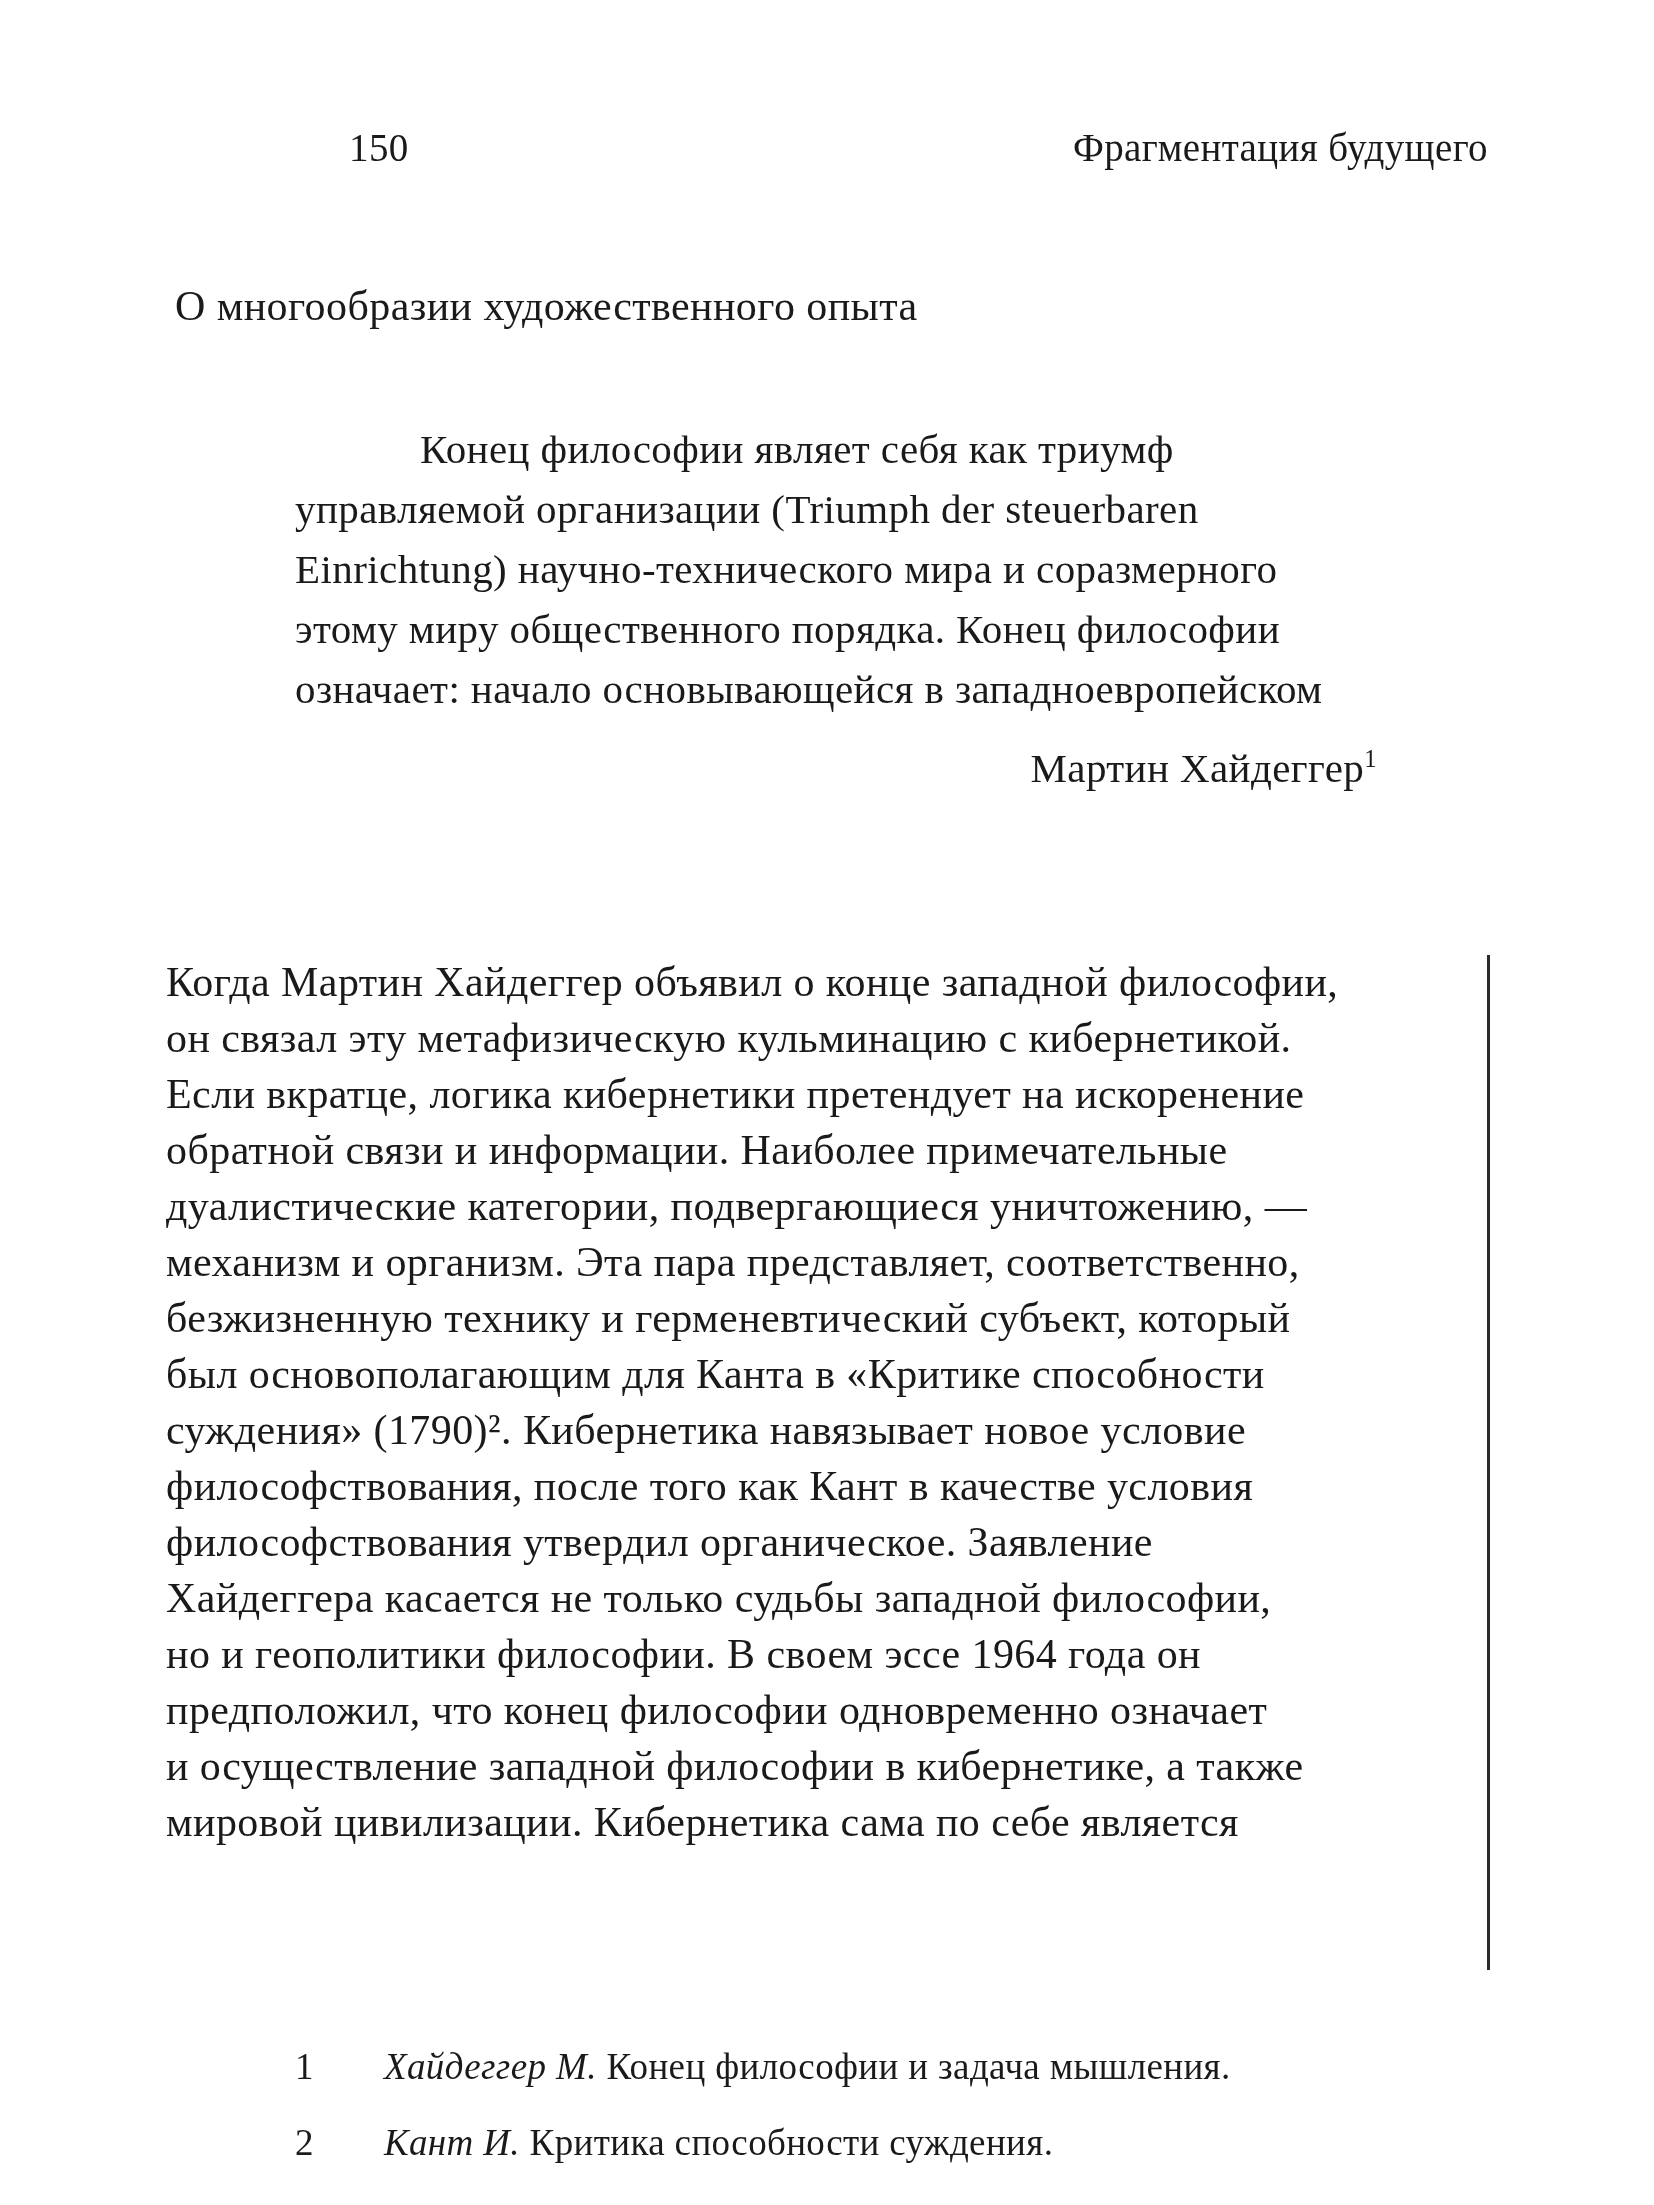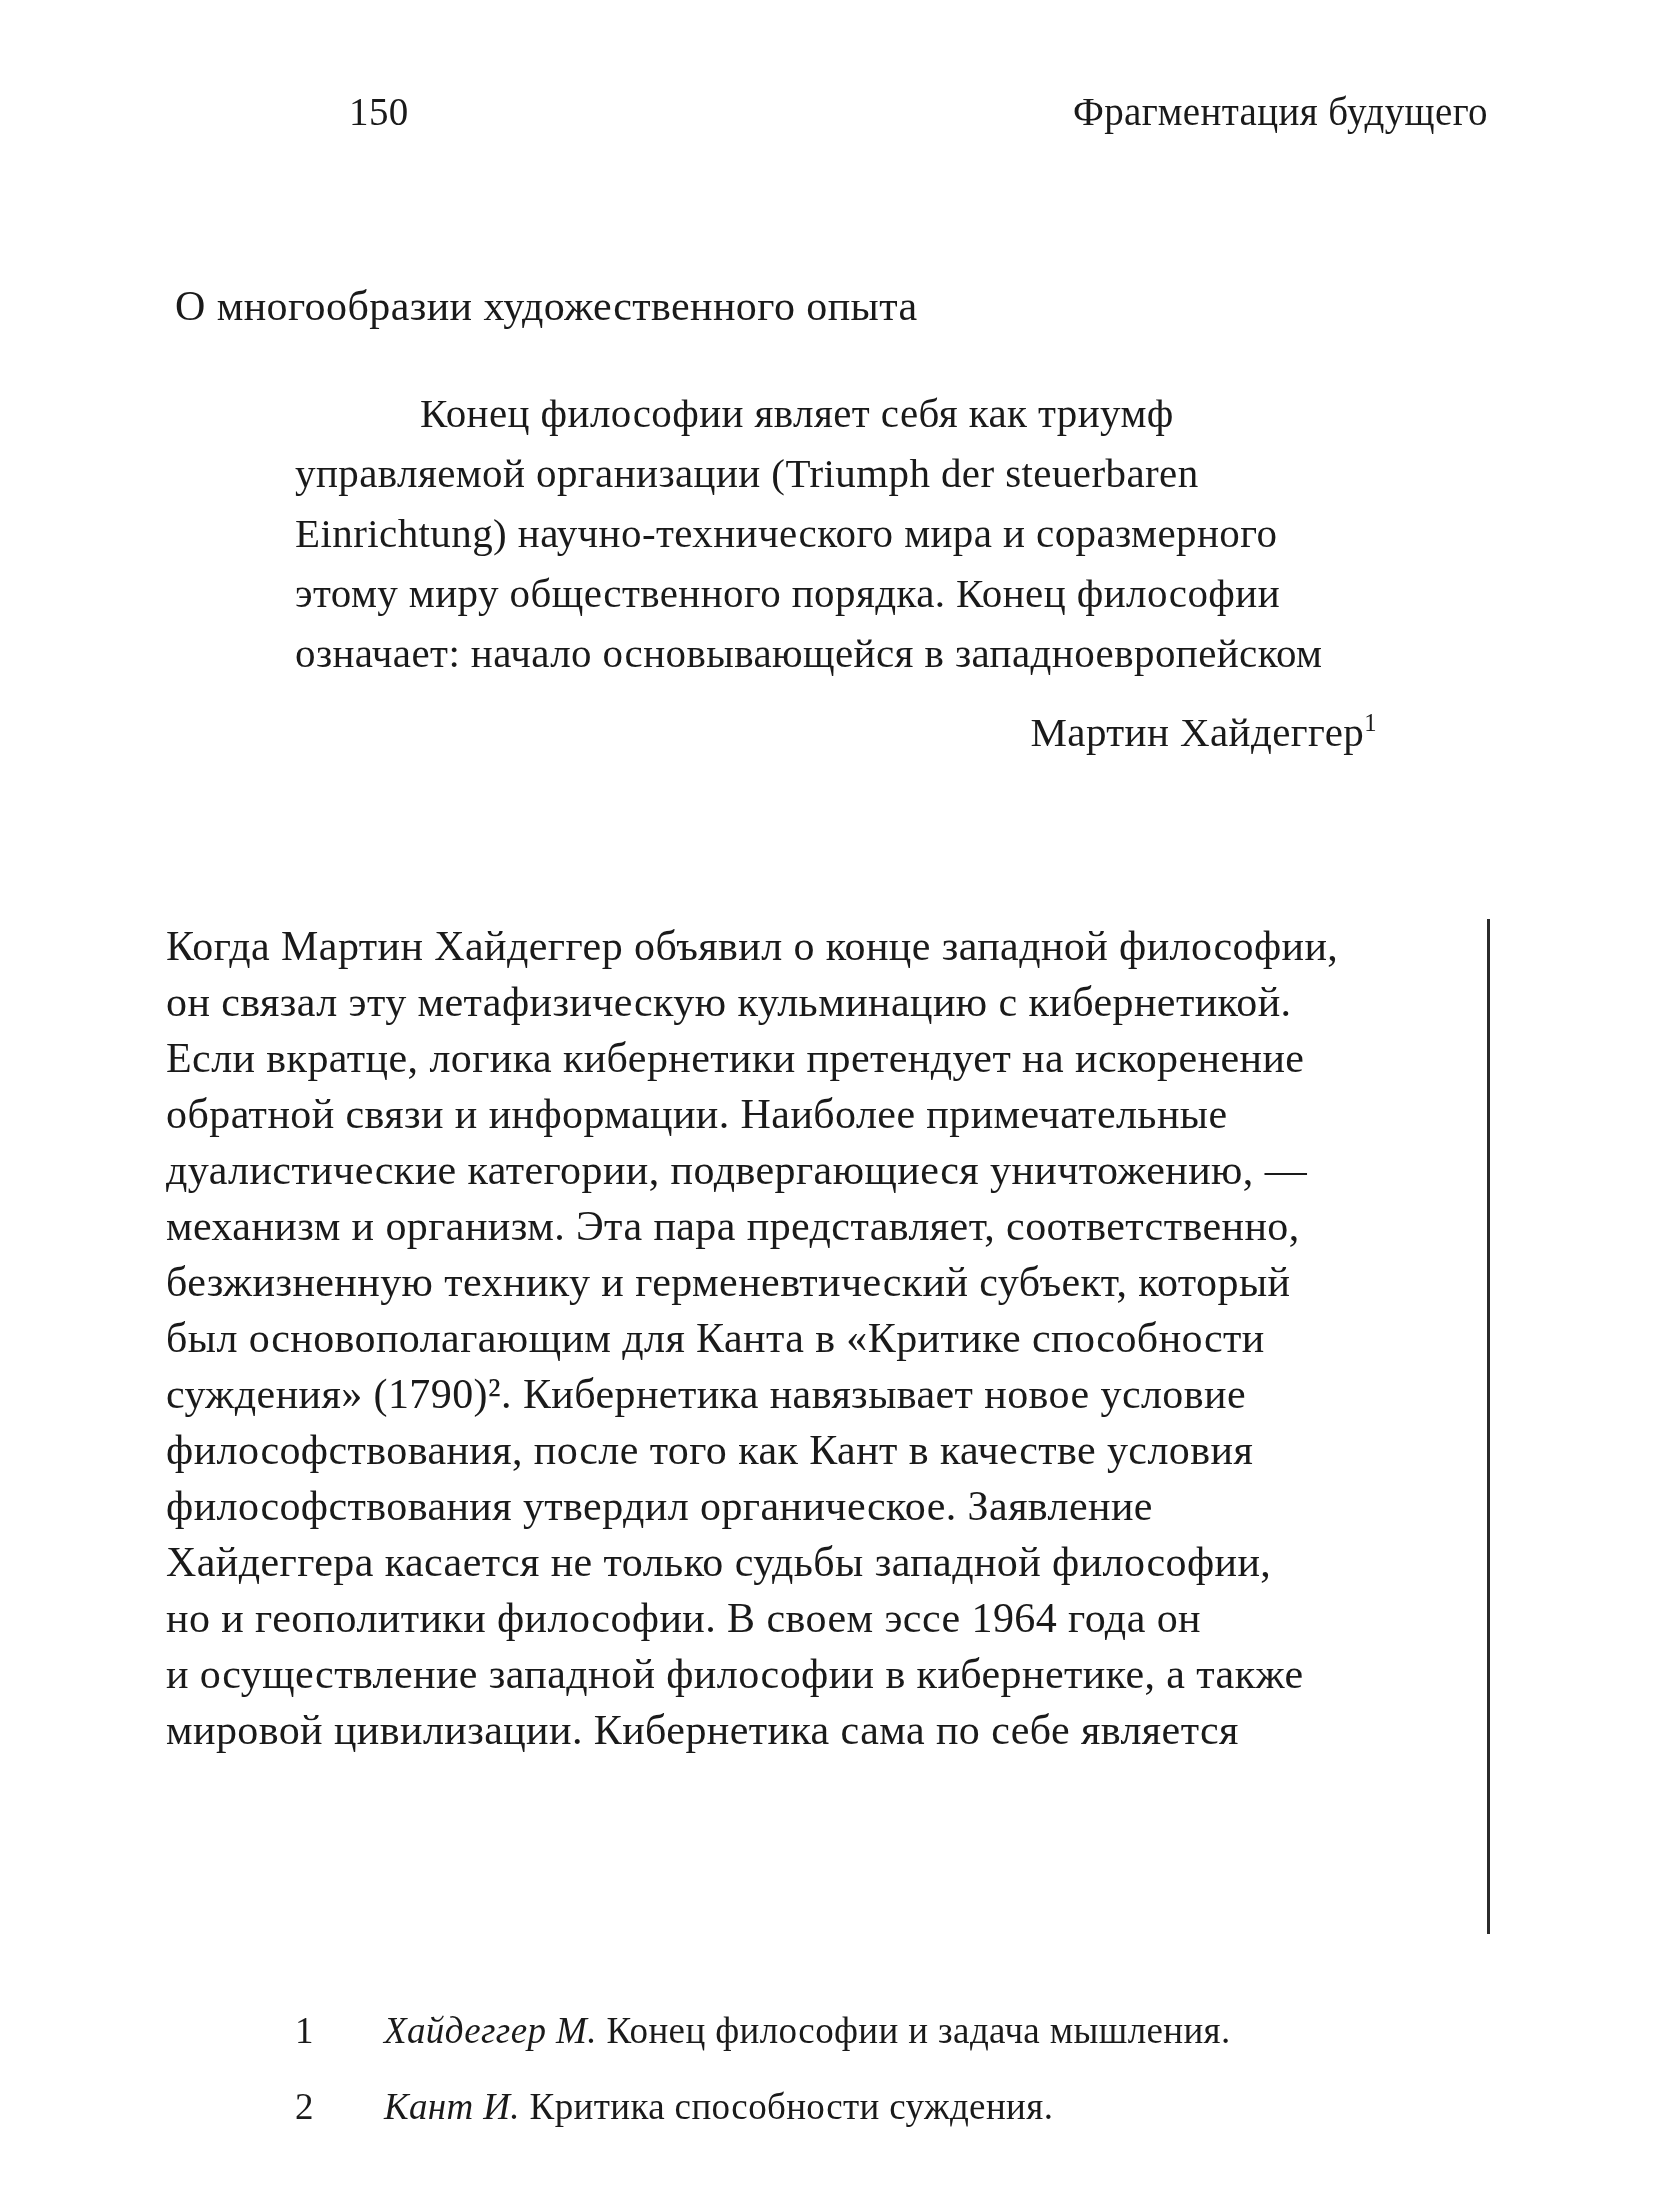--- a/index.html
+++ b/index.html
@@ -10,21 +10,21 @@
   html,body{margin:0;padding:0;background:#e8e8e8;}
   .page{
     position:relative;
     width:1654px;height:2206px;
     background:var(--paper);
     color:var(--text);
     font-family:"Liberation Serif","DejaVu Serif",serif;
     overflow:hidden;
     margin:0 auto;
   }
-  .abs{position:absolute;}
+  .abs{position:absolute;margin-top:36px;}
   .page-number{
     left:349px;top:92px;
     font-size:39px;line-height:39px;
     letter-spacing:0.01em;
   }
   .running-title{
     right:166px;top:92px;
     font-size:39px;line-height:39px;
     letter-spacing:0.01em;
     text-align:right;
@@ -102,20 +102,21 @@
     <div class="line">обратной связи и информации. Наиболее примечательные</div>
     <div class="line">дуалистические категории, подвергающиеся уничтожению, —</div>
     <div class="line">механизм и организм. Эта пара представляет, соответственно,</div>
     <div class="line">безжизненную технику и герменевтический субъект, который</div>
     <div class="line">был основополагающим для Канта в «Критике способности</div>
     <div class="line">суждения» (1790)². Кибернетика навязывает новое условие</div>
     <div class="line">философствования, после того как Кант в качестве условия</div>
     <div class="line">философствования утвердил органическое. Заявление</div>
     <div class="line">Хайдеггера касается не только судьбы западной философии,</div>
     <div class="line">но и геополитики философии. В своем эссе 1964 года он</div>
+    <div class="line">предположил, что конец философии одновременно означает</div>
     <div class="line">и осуществление западной философии в кибернетике, а также</div>
     <div class="line">мировой цивилизации. Кибернетика сама по себе является</div>
   </div>
 
   <div class="abs change-bar"></div>
 
   <div class="abs footnote fn-1"><span class="fn-num">1</span><span class="fn-author">Хайдеггер М.</span> <span class="fn-text">Конец философии и задача мышления.</span></div>
 
   <div class="abs footnote fn-2"><span class="fn-num">2</span><span class="fn-author">Кант И.</span> <span class="fn-text">Критика способности суждения.</span></div>
 

